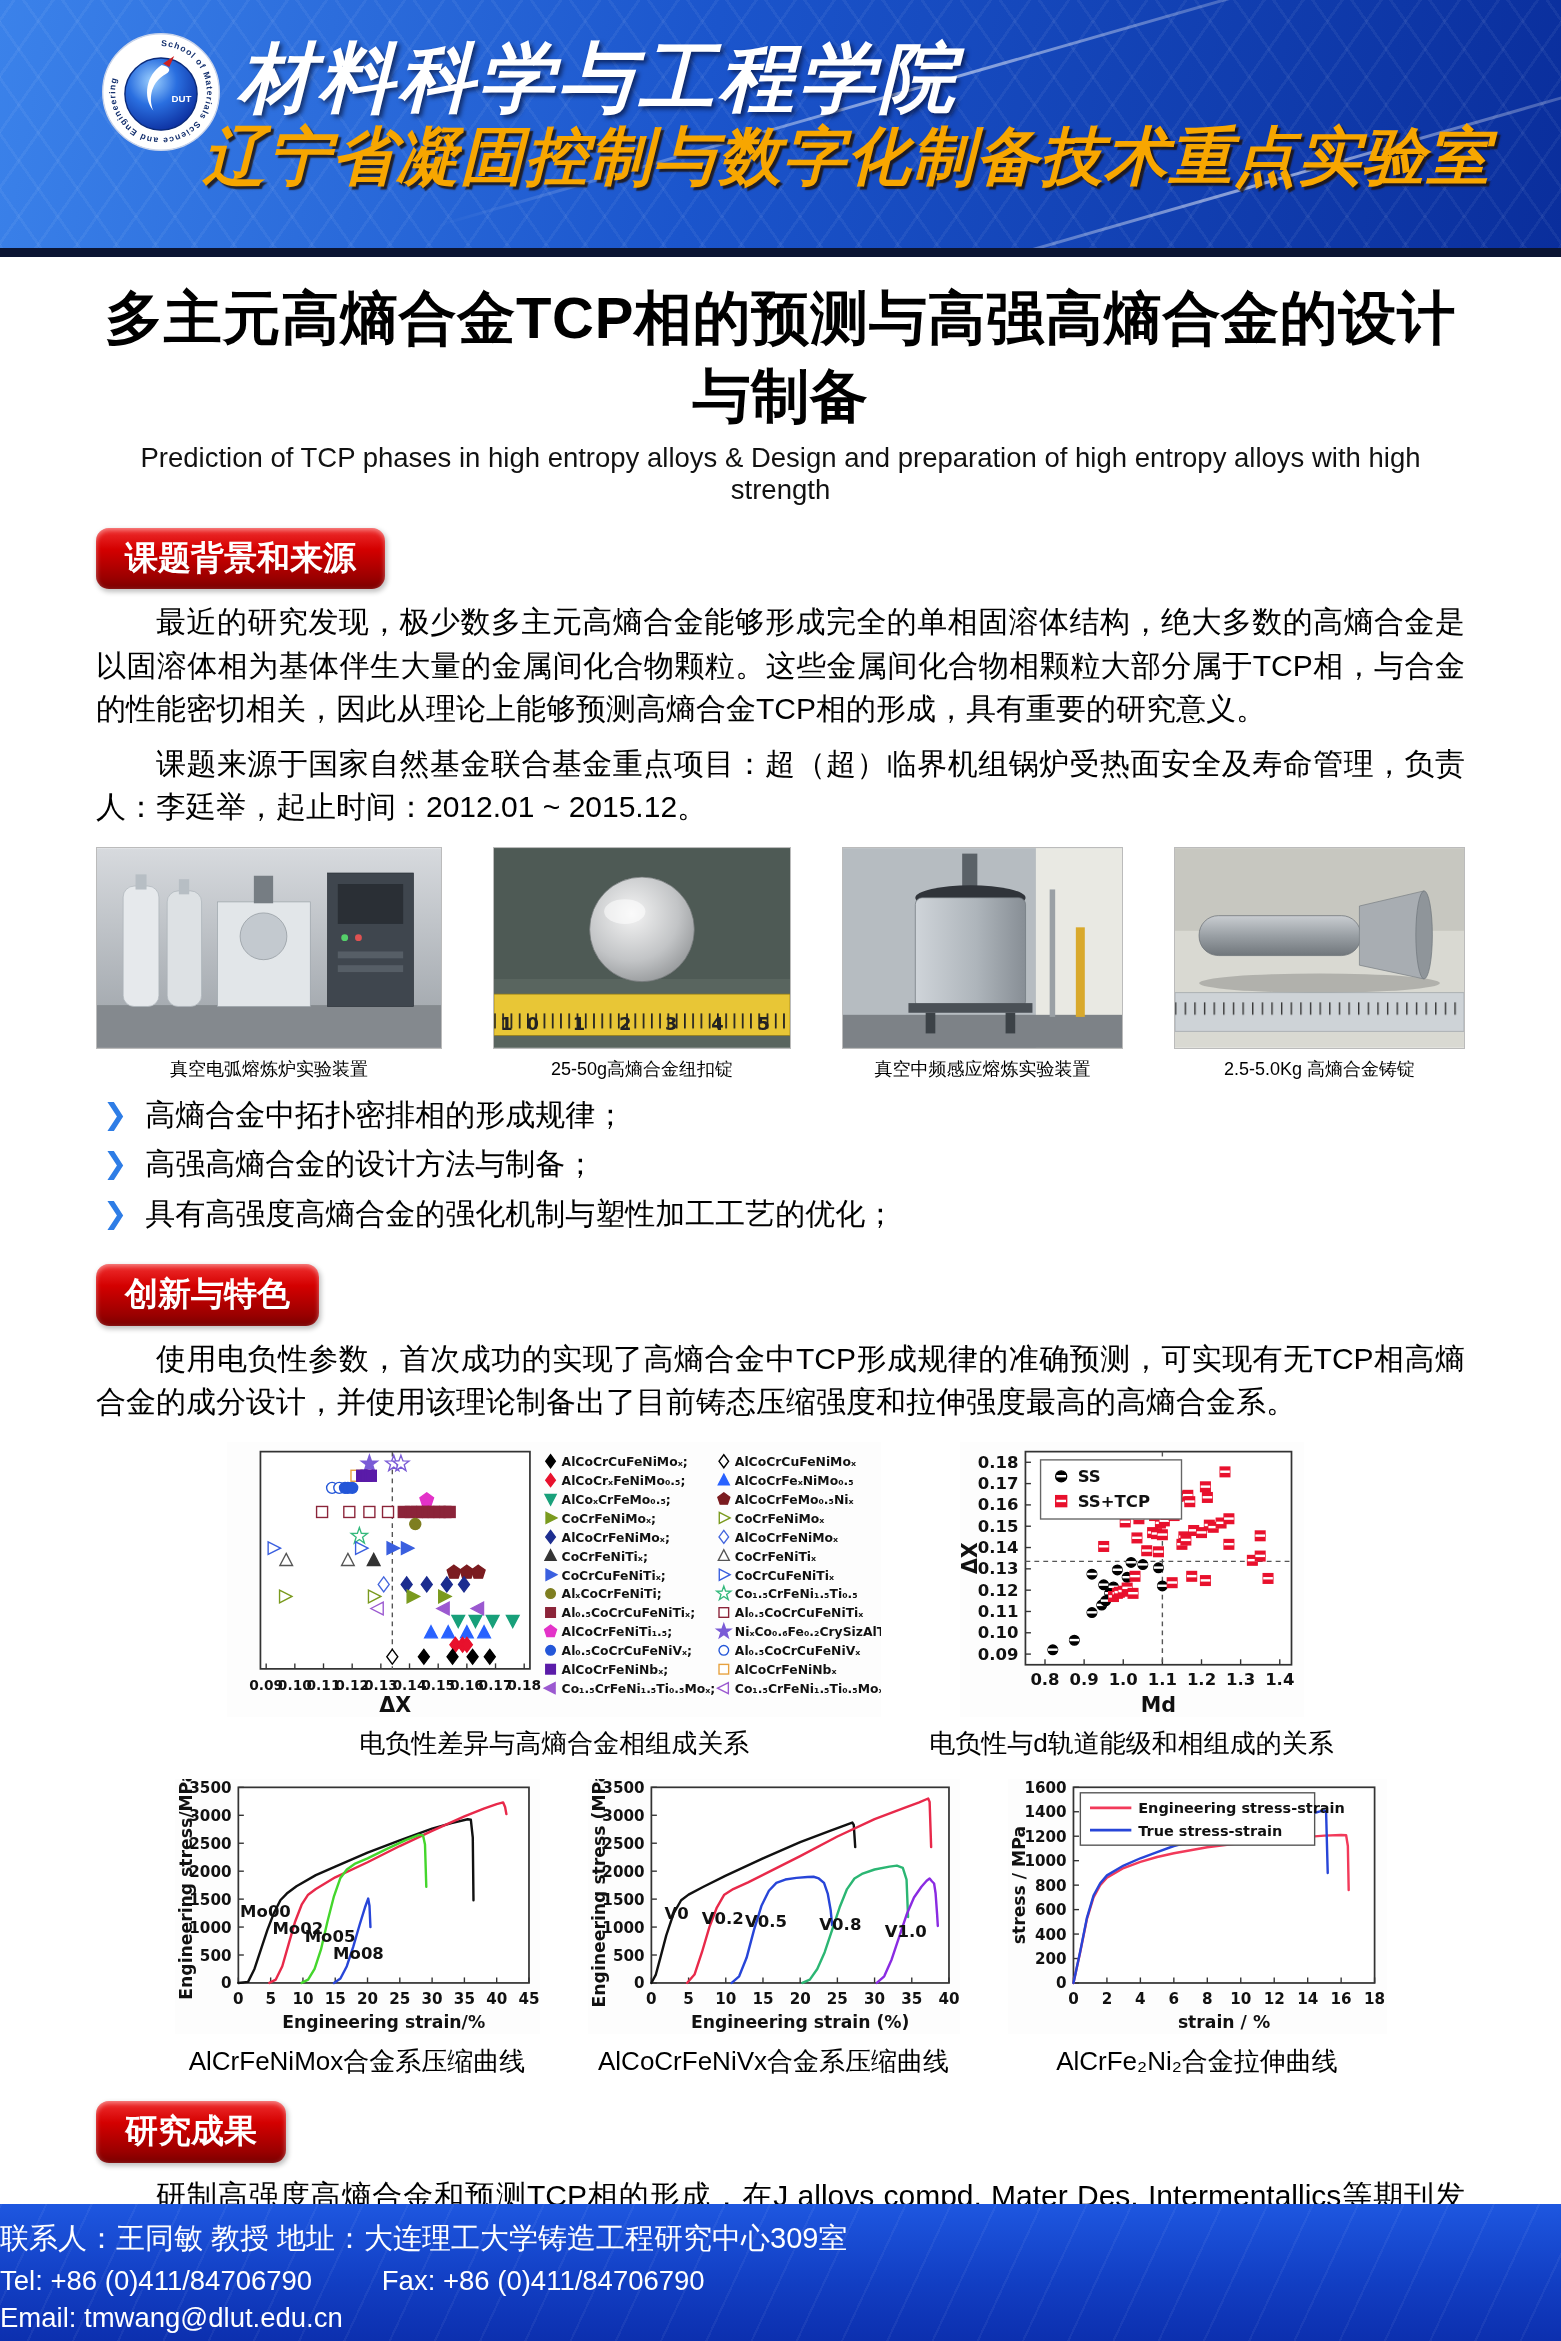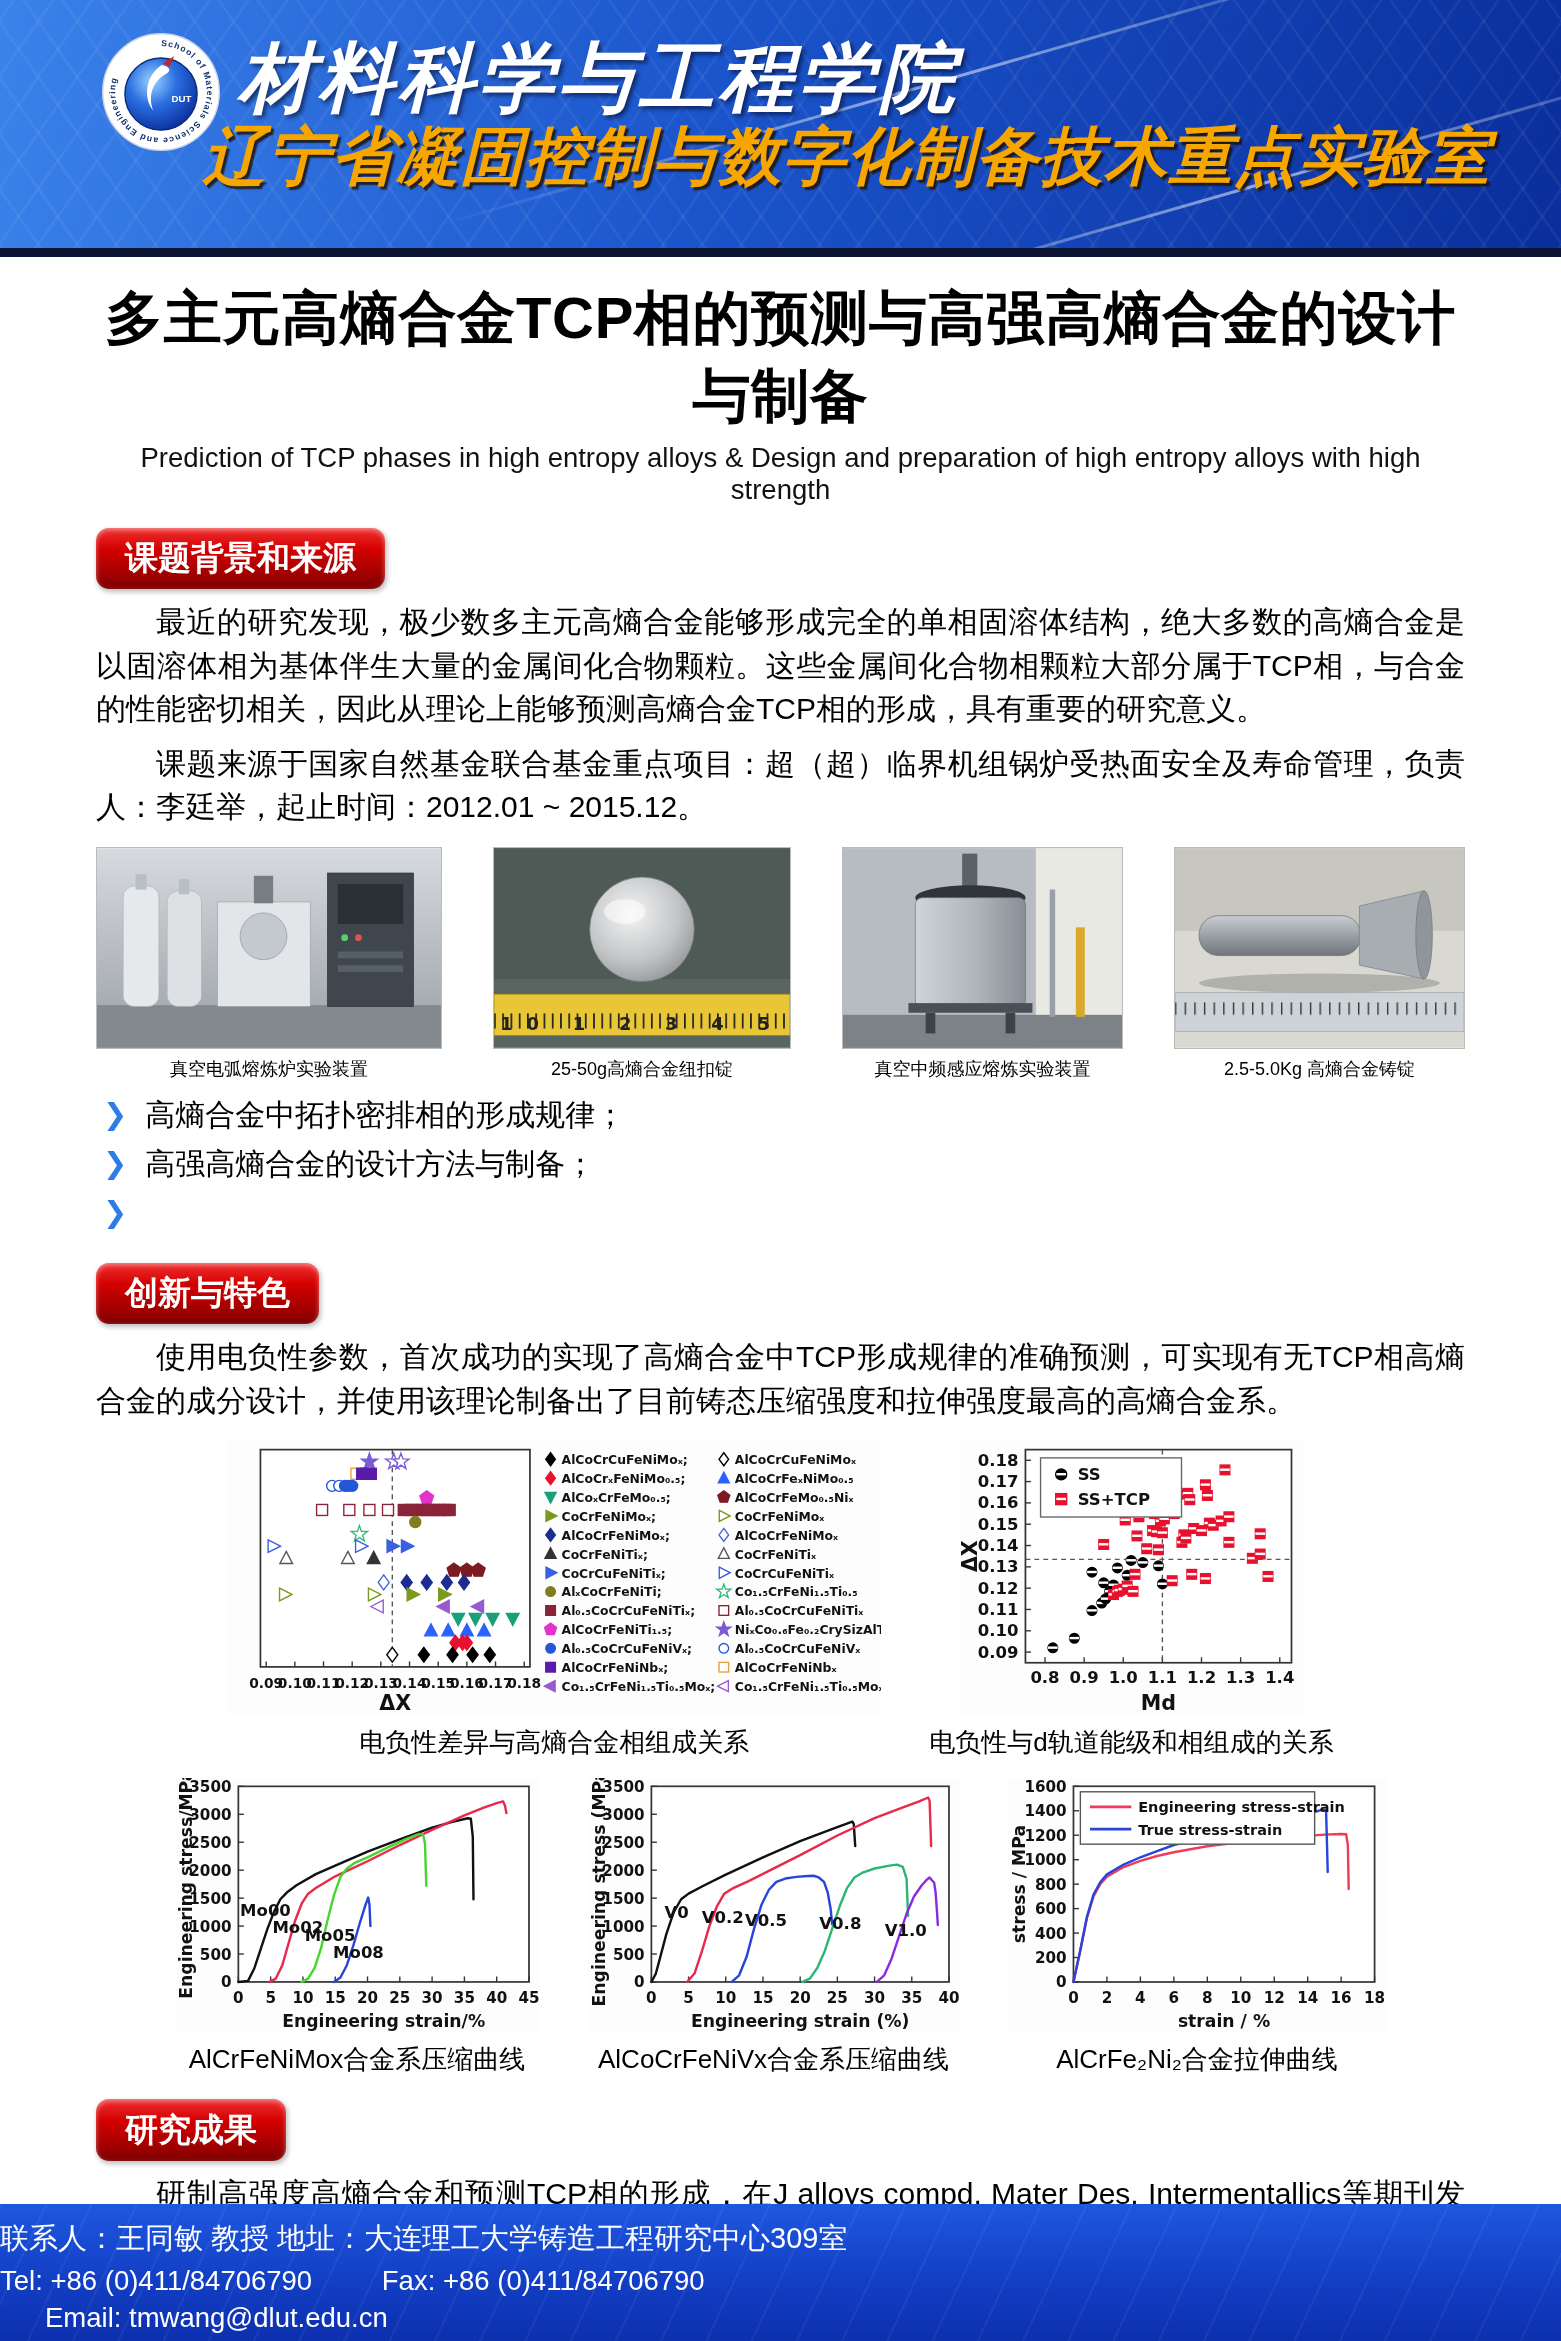--- a/index.html
+++ b/index.html
@@ -47,21 +47,21 @@
   .figrow figcaption{margin-top:9.6px;font-size:26px;}
   .chart{background:#fdfdfd;}
   
   .footer{position:absolute;left:0;right:0;bottom:0;height:138px;color:#fff;
       background:
         repeating-linear-gradient(115deg, rgba(255,255,255,.05) 0 2.1px, transparent 2.1px 41px),
         linear-gradient(180deg,#1e57e0 0%,#123fc4 55%,#0c2fae 100%);}
   .footer .f1{margin-top:15px;font-size:29px;}
   .footer .f2{margin-top:5.5px;font-size:27.5px;}
   .footer .f2 .gap{display:inline-block;width:62px;}
-  .footer .f3{margin-top:5.5px;font-size:27.5px;padding-left:45px;}
+  .footer .f3{margin-top:5.5px;font-size:27.5px;}
 </style>
 </head>
 <body>
 
 <div class="page">
 
   <header class="header">
     <div class="streak s1"></div>
     <div class="streak s2"></div>
     <div class="logo">
@@ -210,20 +210,21 @@
       <li>
         <span class="chev">❯</span>
         <span>高熵合金中拓扑密排相的形成规律；</span>
         </li>
       <li>
         <span class="chev">❯</span>
         <span>高强高熵合金的设计方法与制备；</span>
         </li>
       <li>
         <span class="chev">❯</span>
+        <span>具有高强度高熵合金的强化机制与塑性加工工艺的优化；</span>
         </li>
     </ul>
 
     <div><span class="badge">创新与特色</span></div>
     <p class="para">使用电负性参数，首次成功的实现了高熵合金中TCP形成规律的准确预测，可实现有无TCP相高熵合金的成分设计，并使用该理论制备出了目前铸态压缩强度和拉伸强度最高的高熵合金系。</p>
 
     <div class="figrow">
       <figure>
         <svg id="c1" class="chart" width="654" height="275" viewBox="0 0 950 400">
             <rect x="48" y="14" width="392" height="316" fill="#fff" stroke="#333" stroke-width="2.5"></rect>

